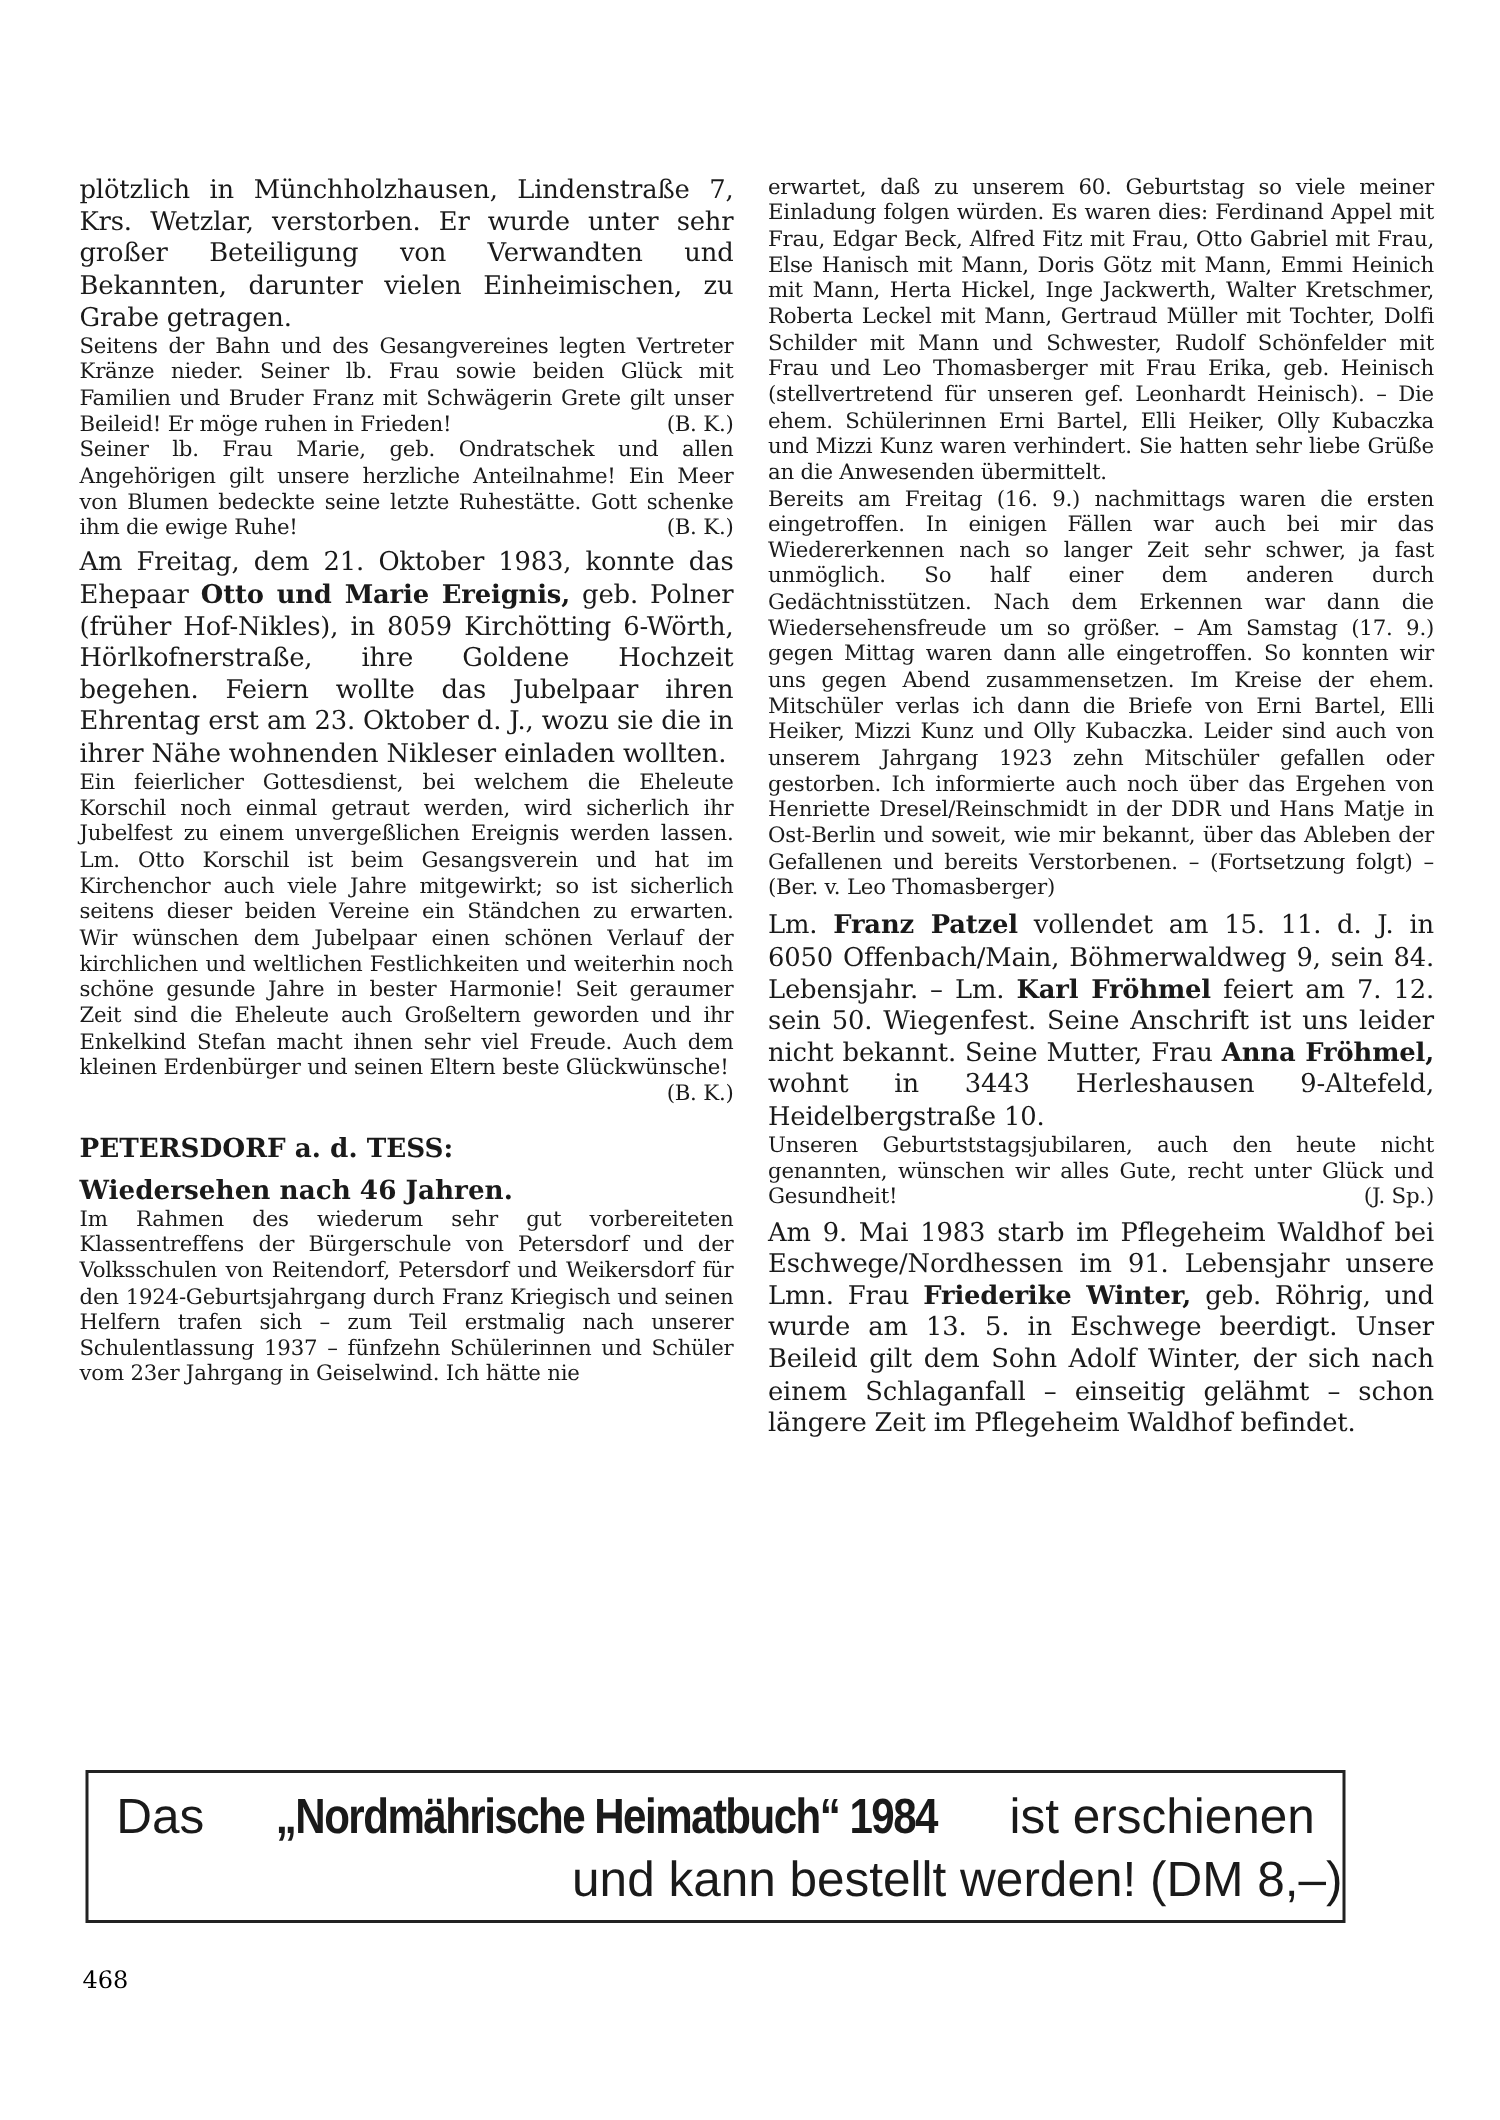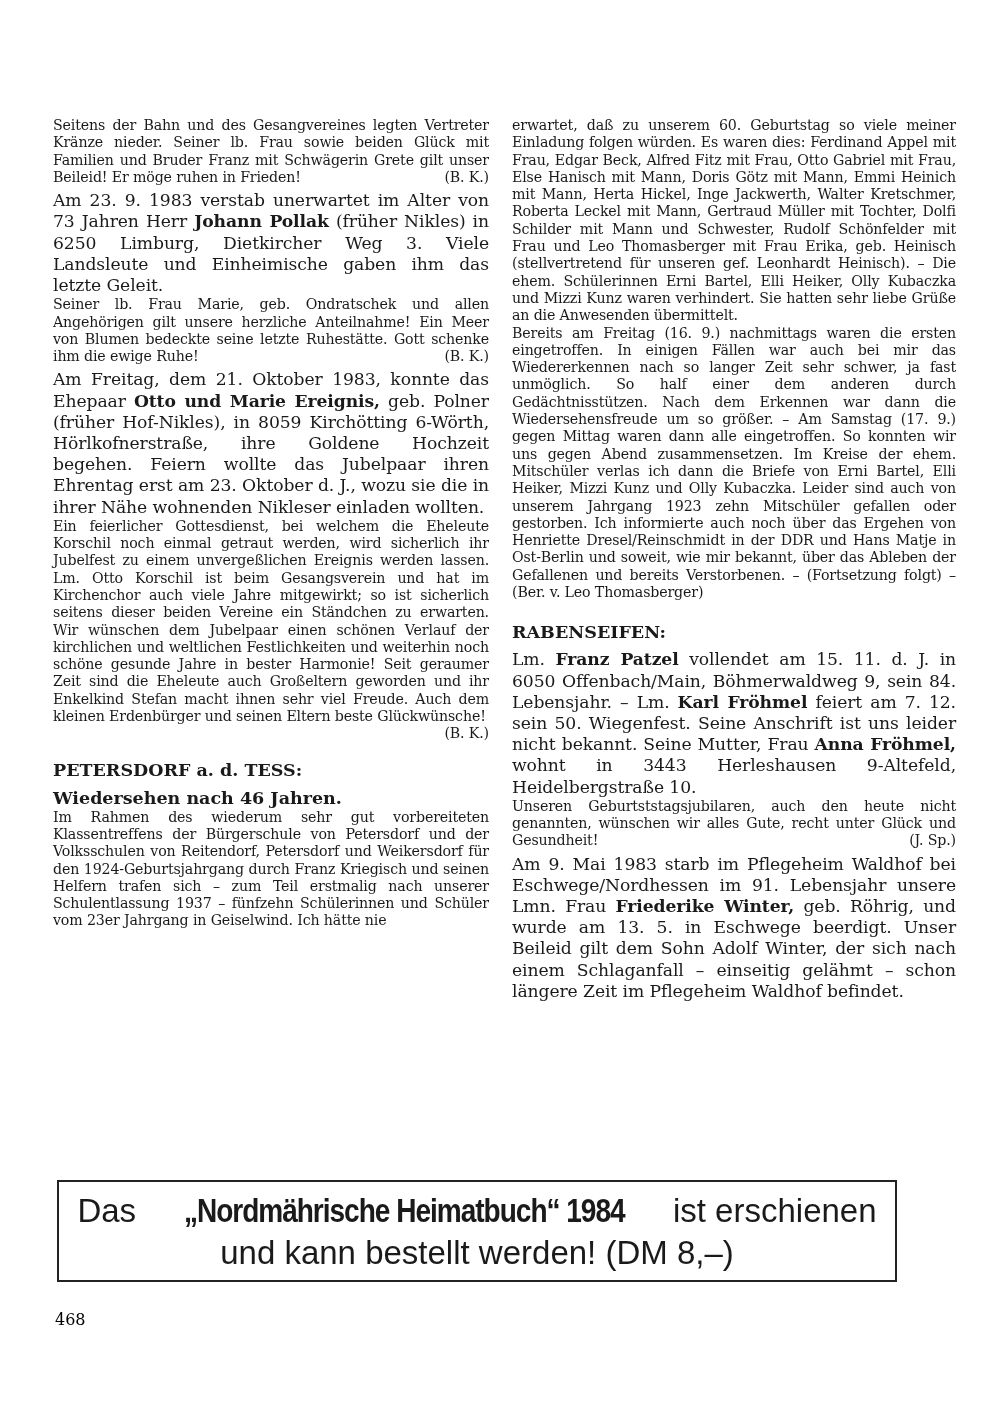--- a/index.html
+++ b/index.html
@@ -20,39 +20,39 @@
     b { font-weight: bold; }
     .heading { font-weight: bold; font-size: 17.5px; line-height: 22px; letter-spacing: 0; }
     .subheading { font-weight: bold; font-size: 17.5px; line-height: 22px; }
     .ad-box {
       position: absolute; left: 57px; top: 1180px; width: 840px; height: 102px;
       border: 2px solid #222; box-sizing: border-box;
       font-family: "Liberation Sans", "DejaVu Sans", sans-serif;
       text-align: center; color: #1a1a1a;
     }
     .ad-line1 { font-size: 33px; line-height: 42px; margin-top: 8px; letter-spacing: 0px; }
-    .ad-line2 { font-size: 33px; line-height: 42px; }
+    .ad-line2 { font-size: 33px; line-height: 42px; text-align: right; }
     .ad-bold { font-weight: bold; letter-spacing: -1.2px; transform: scaleX(0.85); display: inline-block; }
     .page-number {
       position: absolute; left: 55px; top: 1310px;
       font-family: "DejaVu Serif", serif; font-size: 16px; color: #000000;
     }
     .clear { clear: both; }
   </style>
 </head>
 <body>
 
 <div class="col col-left">
+  <p class="big">plötzlich in Münchholzhausen, Lindenstraße 7, Krs. Wetzlar, verstorben. Er wurde unter sehr großer Beteiligung von Verwandten und Bekannten, darunter vielen Einheimischen, zu Grabe getragen.</p>
   <p class="small">
     <span>Seitens der Bahn und des Gesangvereines legten Vertreter Kränze nieder. Seiner lb. Frau sowie beiden Glück mit Familien und Bruder Franz mit Schwägerin Grete gilt unser Beileid! Er möge ruhen in Frieden!</span>
     <span class="sig">(B. K.)</span>
   </p>
   <div class="clear"></div>
 
-  <p class="big gap"><span>Am 23. 9. 1983 verstab unerwartet im Alter von 73 Jahren Herr </span><b>Johann Pollak</b><span> (früher Nikles) in 6250 Limburg, Dietkircher Weg 3. Viele Landsleute und Einheimische gaben ihm das letzte Geleit.</span></p>
   <p class="small">
     <span>Seiner lb. Frau Marie, geb. Ondratschek und allen Angehörigen gilt unsere herzliche Anteilnahme! Ein Meer von Blumen bedeckte seine letzte Ruhestätte. Gott schenke ihm die ewige Ruhe!</span>
     <span class="sig">(B. K.)</span>
   </p>
   <div class="clear"></div>
 
   <p class="big gap"><span>Am Freitag, dem 21. Oktober 1983, konnte das Ehepaar </span><b>Otto und Marie Ereignis,</b><span> geb. Polner (früher Hof-Nikles), in 8059 Kirchötting 6-Wörth, Hörlkofnerstraße, ihre Goldene Hochzeit begehen. Feiern wollte das Jubelpaar ihren Ehrentag erst am 23. Oktober d. J., wozu sie die in ihrer Nähe wohnenden Nikleser einladen wollten.</span></p>
   <p class="small">
     <span>Ein feierlicher Gottesdienst, bei welchem die Eheleute Korschil noch einmal getraut werden, wird sicherlich ihr Jubelfest zu einem unvergeßlichen Ereignis werden lassen. Lm. Otto Korschil ist beim Gesangsverein und hat im Kirchenchor auch viele Jahre mitgewirkt; so ist sicherlich seitens dieser beiden Vereine ein Ständchen zu erwarten. Wir wünschen dem Jubelpaar einen schönen Verlauf der kirchlichen und weltlichen Festlichkeiten und weiterhin noch schöne gesunde Jahre in bester Harmonie! Seit geraumer Zeit sind die Eheleute auch Großeltern geworden und ihr Enkelkind Stefan macht ihnen sehr viel Freude. Auch dem kleinen Erdenbürger und seinen Eltern beste Glückwünsche!</span>
     <span class="sig">(B. K.)</span>
@@ -61,21 +61,20 @@
 
   <div class="heading gap2" style="margin-top:16px;">PETERSDORF a. d. TESS:</div>
   <div class="subheading" style="margin-top:6px;">Wiedersehen nach 46 Jahren.</div>
   <p class="small">Im Rahmen des wiederum sehr gut vorbereiteten Klassentreffens der Bürgerschule von Petersdorf und der Volksschulen von Reitendorf, Petersdorf und Weikersdorf für den 1924-Geburtsjahrgang durch Franz Kriegisch und seinen Helfern trafen sich – zum Teil erstmalig nach unserer Schulentlassung 1937 – fünfzehn Schülerinnen und Schüler vom 23er Jahrgang in Geiselwind. Ich hätte nie</p>
 </div>
 
 <div class="col col-right">
   <p class="small">erwartet, daß zu unserem 60. Geburtstag so viele meiner Einladung folgen würden. Es waren dies: Ferdinand Appel mit Frau, Edgar Beck, Alfred Fitz mit Frau, Otto Gabriel mit Frau, Else Hanisch mit Mann, Doris Götz mit Mann, Emmi Heinich mit Mann, Herta Hickel, Inge Jackwerth, Walter Kretschmer, Roberta Leckel mit Mann, Gertraud Müller mit Tochter, Dolfi Schilder mit Mann und Schwester, Rudolf Schönfelder mit Frau und Leo Thomasberger mit Frau Erika, geb. Heinisch (stellvertretend für unseren gef. Leonhardt Heinisch). – Die ehem. Schülerinnen Erni Bartel, Elli Heiker, Olly Kubaczka und Mizzi Kunz waren verhindert. Sie hatten sehr liebe Grüße an die Anwesenden übermittelt.</p>
   <p class="small">Bereits am Freitag (16. 9.) nachmittags waren die ersten eingetroffen. In einigen Fällen war auch bei mir das Wiedererkennen nach so langer Zeit sehr schwer, ja fast unmöglich. So half einer dem anderen durch Gedächtnisstützen. Nach dem Erkennen war dann die Wiedersehensfreude um so größer. – Am Samstag (17. 9.) gegen Mittag waren dann alle eingetroffen. So konnten wir uns gegen Abend zusammensetzen. Im Kreise der ehem. Mitschüler verlas ich dann die Briefe von Erni Bartel, Elli Heiker, Mizzi Kunz und Olly Kubaczka. Leider sind auch von unserem Jahrgang 1923 zehn Mitschüler gefallen oder gestorben. Ich informierte auch noch über das Ergehen von Henriette Dresel/Reinschmidt in der DDR und Hans Matje in Ost-Berlin und soweit, wie mir bekannt, über das Ableben der Gefallenen und bereits Verstorbenen. – (Fortsetzung folgt) – (Ber. v. Leo Thomasberger)</p>
 
-  <div class="heading" style="margin-top:20px;">RABENSEIFEN:</div>
   <p class="big" style="margin-top:6px;"><span>Lm. </span><b>Franz Patzel</b><span> vollendet am 15. 11. d. J. in 6050 Offenbach/Main, Böhmerwaldweg 9, sein 84. Lebensjahr. – Lm. </span><b>Karl Fröhmel</b><span> feiert am 7. 12. sein 50. Wiegenfest. Seine Anschrift ist uns leider nicht bekannt. Seine Mutter, Frau </span><b>Anna Fröhmel,</b><span> wohnt in 3443 Herleshausen 9-Altefeld, Heidelbergstraße 10.</span></p>
   <p class="small">
     <span>Unseren Geburtststagsjubilaren, auch den heute nicht genannten, wünschen wir alles Gute, recht unter Glück und Gesundheit!</span>
     <span class="sig">(J. Sp.)</span>
   </p>
   <div class="clear"></div>
   <p class="big gap"><span>Am 9. Mai 1983 starb im Pflegeheim Waldhof bei Eschwege/Nordhessen im 91. Lebensjahr unsere Lmn. Frau </span><b>Friederike Winter,</b><span> geb. Röhrig, und wurde am 13. 5. in Eschwege beerdigt. Unser Beileid gilt dem Sohn Adolf Winter, der sich nach einem Schlaganfall – einseitig gelähmt – schon längere Zeit im Pflegeheim Waldhof befindet.</span></p>
 </div>
 
 <div class="ad-box">

